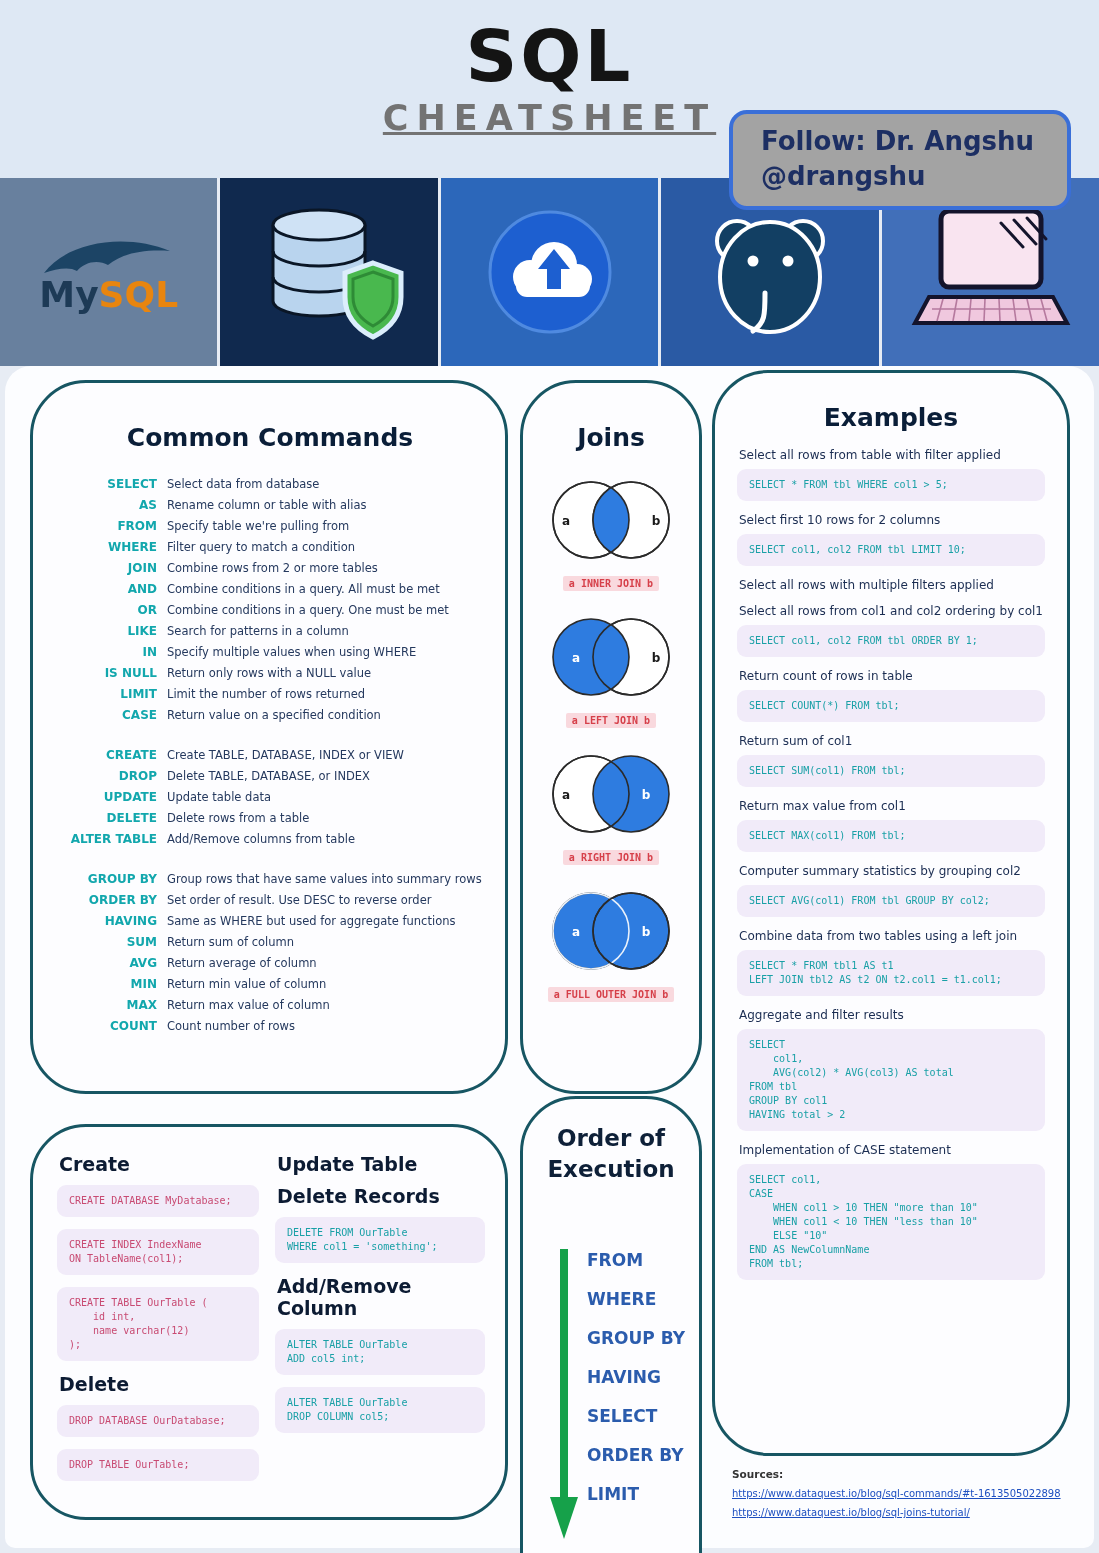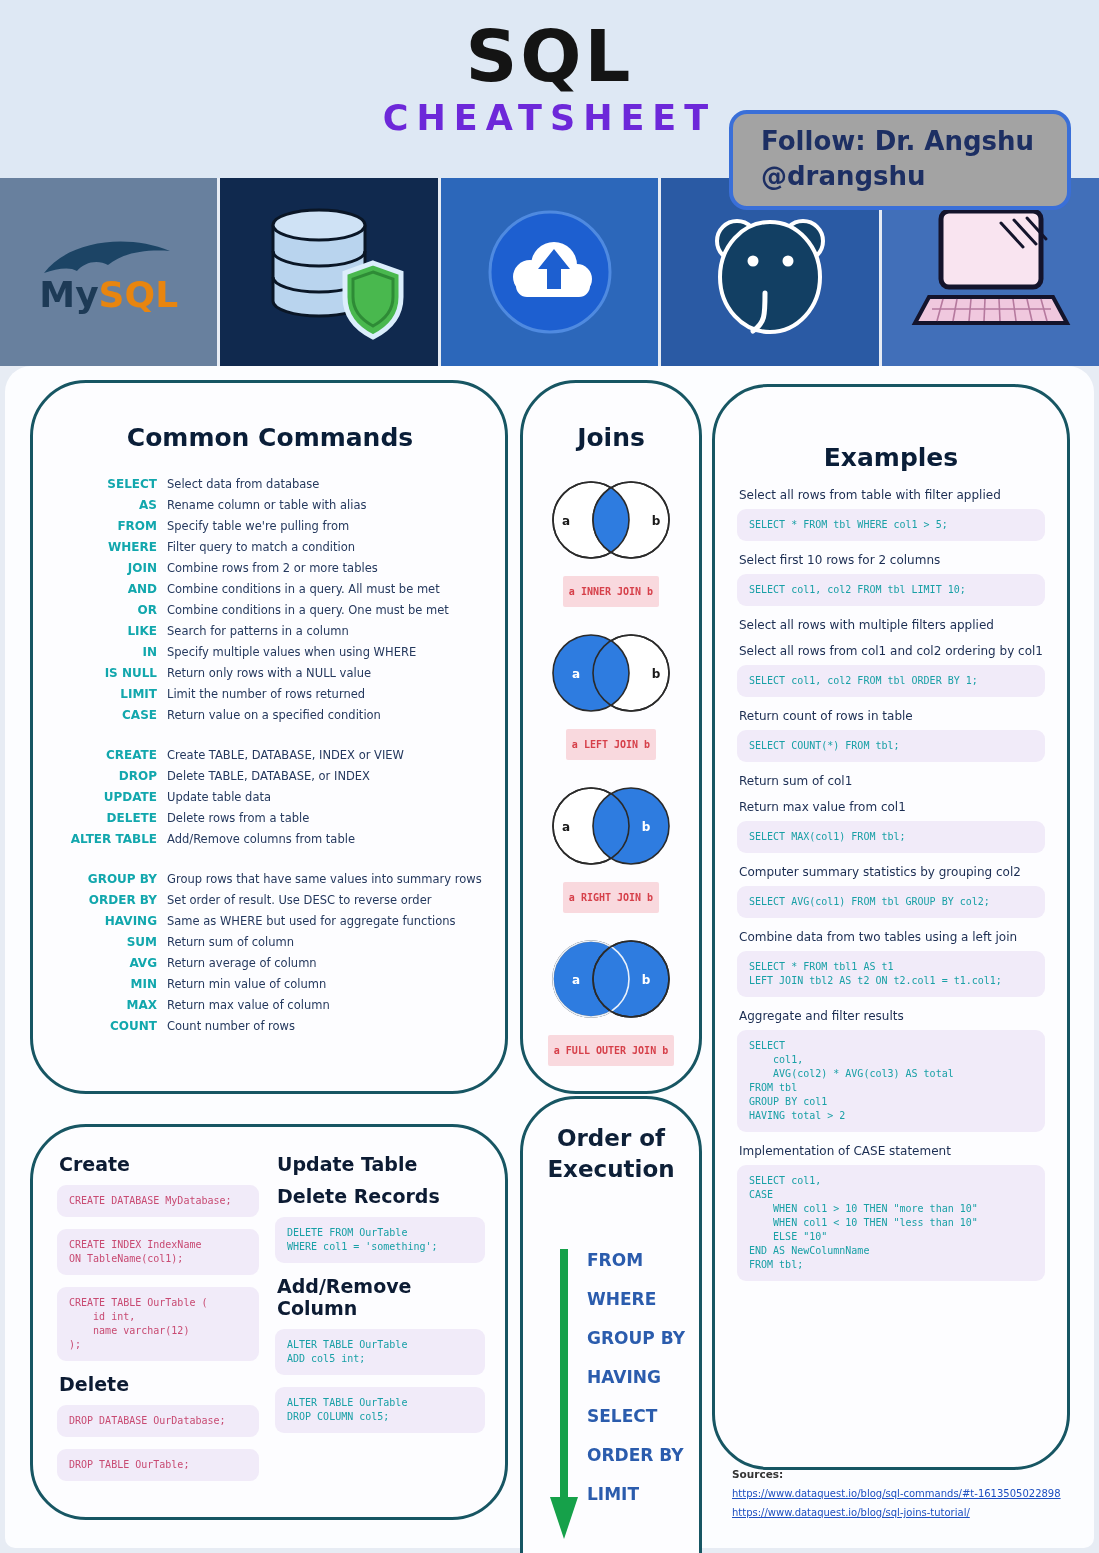--- a/index.html
+++ b/index.html
@@ -2,21 +2,21 @@
 <html><head>
 <meta charset="utf-8">
 <style>
   html,body{margin:0;padding:0;background:#e7ecf4;}
   .canvas{position:relative;width:1099px;height:1553px;background:#e7ecf4;overflow:hidden;
           font-family:"DejaVu Sans", sans-serif;}
 
   
   .header{position:absolute;left:0;top:0;width:100%;height:178px;background:#dee8f4;text-align:center;}
   .sql-title{padding-top:20px;font-size:72px;font-weight:700;letter-spacing:3px;color:#141414;line-height:1;}
-  .subtitle{margin-top:6px;font-size:35px;font-weight:600;letter-spacing:8px;color:#6d28d9;}
+  .subtitle{margin-top:6px;font-size:35px;font-weight:600;letter-spacing:8px;color:#737373;text-decoration:underline;}
 
   .badge{position:absolute;top:110px;right:28px;width:278px;background:#a3a3a3;border:4px solid #3a6fd8;
          border-radius:18px;padding:10px 28px 12px;z-index:9;color:#1d2f63;font-weight:700;font-size:26px;line-height:1.35;}
 
   
   .banner{position:absolute;left:0;top:178px;width:100%;height:188px;display:flex;column-gap:3px;}
   .tile{flex:1;display:flex;align-items:center;justify-content:center;overflow:hidden;}
   .t1{background:#68809e;} .t2{background:#10294e;} .t3{background:#2c67ba;} .t4{background:#2a5aa4;} .t5{background:#416fb9;}
   .mysql-wrap{text-align:center;}
   .mysql-word{font-size:36px;font-weight:700;line-height:1;margin-top:-4px;}
@@ -24,38 +24,38 @@
 
   
   .sheet{position:absolute;left:5px;right:5px;top:366px;bottom:5px;background:#fcfdff;border-radius:26px 26px 10px 10px;}
 
   
   .panel{position:absolute;background:#fdfdff;border:3px solid #175663;border-radius:56px;box-sizing:border-box;}
   .panel h2{margin:16px;text-align:center;font-size:25px;font-weight:700;color:#0a1e38;}
 
   .p-commands{left:30px;top:380px;width:478px;height:714px;padding:24px 14px 0 16px;}
   .p-joins{left:520px;top:380px;width:182px;height:714px;padding:24px 0 0 0;}
-  .p-examples{left:712px;top:384px;width:358px;height:1086px;padding:40px 22px 0 22px;}
+  .p-examples{left:712px;top:370px;width:358px;height:1086px;padding:14px 22px 0 22px;}
   .p-ddl{left:30px;top:1124px;width:478px;height:396px;padding:20px 20px 0 24px;}
   .p-order{left:520px;top:1096px;width:182px;height:568px;padding:24px 0 0 0;}
 
   
   .cmd-area{margin-top:22px;}
   .cmd-group{margin-bottom:19px;}
   .cmd-row{display:flex;line-height:21px;white-space:nowrap;}
   .cmd-k{flex:none;width:108px;text-align:right;padding-right:10px;color:#12a7ad;font-weight:700;font-size:12px;}
   .cmd-d{color:#25395e;font-size:11.5px;}
 
   
   .venn{display:flex;flex-direction:column;align-items:center;margin-top:14px;}
   .venn svg{display:block;}
   .vt{font-family:"DejaVu Sans", sans-serif;font-size:12px;font-weight:700;}
   .vt-dark{fill:#1a1a1a;} .vt-light{fill:#ffffff;}
   .venn-caption{margin-top:4px;font-family:"DejaVu Sans Mono", monospace;font-weight:700;font-size:10px;
-                color:#d6404a;background:#f9d9de;padding:10px 6px;border-radius:2px;}
+                color:#d6404a;background:#f9d9de;padding:2px 6px;border-radius:2px;}
 
   
   .code{background:#f1ebf9;border-radius:9px;padding:9px 12px;font-family:"DejaVu Sans Mono", monospace;
         font-size:10px;line-height:14px;color:#19a0a6;white-space:pre;margin:0;overflow:hidden;}
   .code.pink{color:#c84a72;}
 
   
   .ex-list{margin-top:14px;}
   .ex{margin-bottom:12px;}
   .ex-label{font-size:12px;color:#1b2d52;margin:0 0 7px 2px;}
@@ -383,20 +383,21 @@
           <pre class="code">SELECT col1, col2 FROM tbl ORDER BY 1;</pre>
         </div>
 
         <div class="ex">
           <div class="ex-label">Return count of rows in table</div>
           <pre class="code">SELECT COUNT(*) FROM tbl;</pre>
         </div>
 
         <div class="ex">
           <div class="ex-label">Return sum of col1</div>
+          <pre class="code">SELECT SUM(col1) FROM tbl;</pre>
         </div>
 
         <div class="ex">
           <div class="ex-label">Return max value from col1</div>
           <pre class="code">SELECT MAX(col1) FROM tbl;</pre>
         </div>
 
         <div class="ex">
           <div class="ex-label">Computer summary statistics by grouping col2</div>
           <pre class="code">SELECT AVG(col1) FROM tbl GROUP BY col2;</pre>

